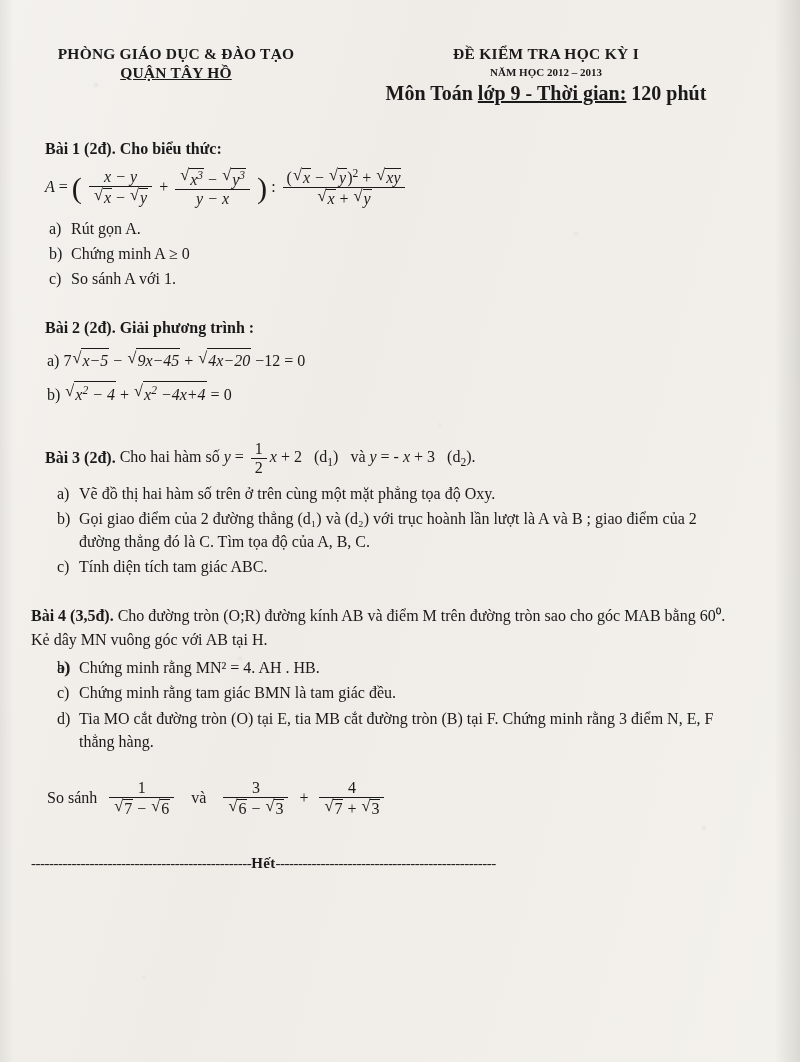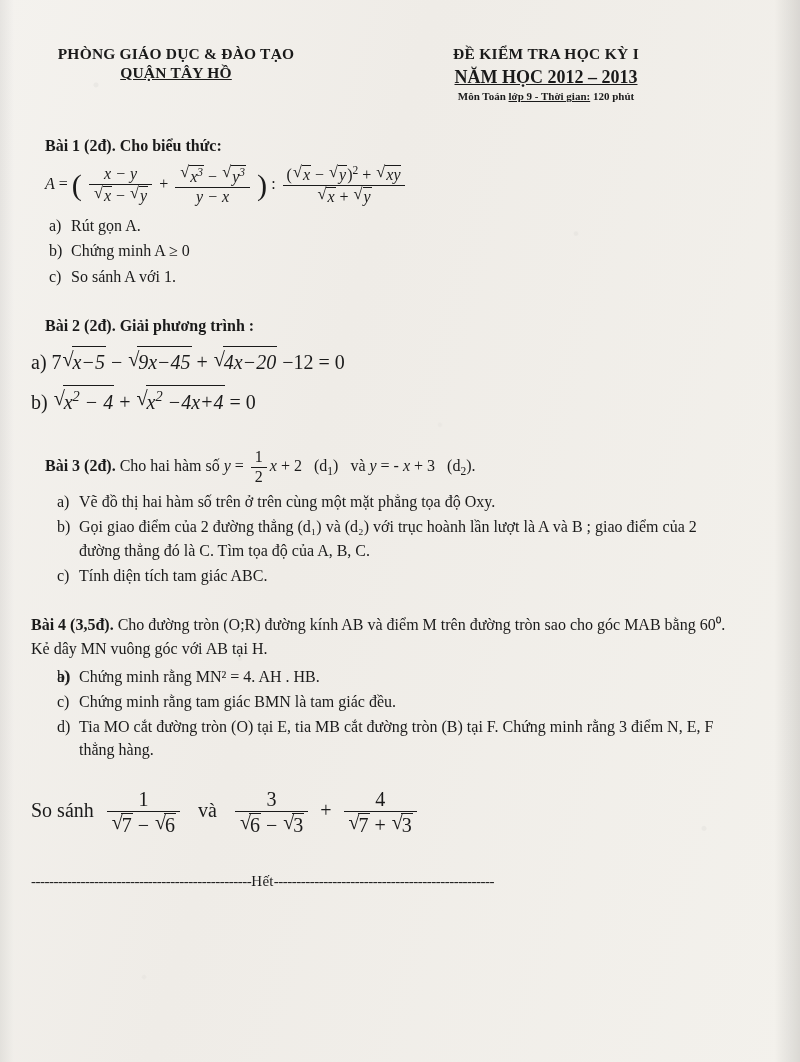--- a/index.html
+++ b/index.html
@@ -71,22 +71,22 @@
   .dept .l2 {
     text-decoration: underline;
   }
   .exam {
     width: 370px;
     text-align: center;
     line-height: 1.35;
     font-size: 15.5px;
   }
   .exam .l1 { letter-spacing: 0.3px; }
-  .exam .l2 { font-size: 18px; text-decoration: underline; }
-  .exam .l3 { font-size: 11px; font-weight: bold; }
+  .exam .l2 { font-size: 11px; }
+  .exam .l3 { font-size: 20px; font-weight: bold; }
   .exam .l3 u { text-decoration: underline; }
 
   
   .prob {
     margin-top: 22px;
     font-size: 16px;
     line-height: 1.5;
   }
   .prob-title {
     font-weight: bold;
@@ -148,32 +148,32 @@
   }
   sup { font-size: 0.72em; vertical-align: super; }
   sub { font-size: 0.72em; vertical-align: sub; }
 
   .expr-block {
     margin: 6px 0 8px 14px;
     font-size: 16px;
     white-space: nowrap;
   }
   .expr-line {
-    margin: 7px 0;
-    font-size: 20px;
+    margin: 7px 16px;
+    font-size: 16px;
   }
 
   
   .footer {
     margin-top: 36px;
     font-size: 15px;
     letter-spacing: -0.5px;
     white-space: nowrap;
   }
-  .footer .het { letter-spacing: 0.3px; font-weight: normal; margin-top: 16px; }
+  .footer .het { letter-spacing: 0.3px; font-weight: bold; margin-top: 16px; }
 </style>
 </head>
 <body>
 
 <div class="page">
   <div class="paper-noise"></div>
   <div class="edge-shadow"></div>
   <div class="edge-shadow-left"></div>
 
   <div class="content">

